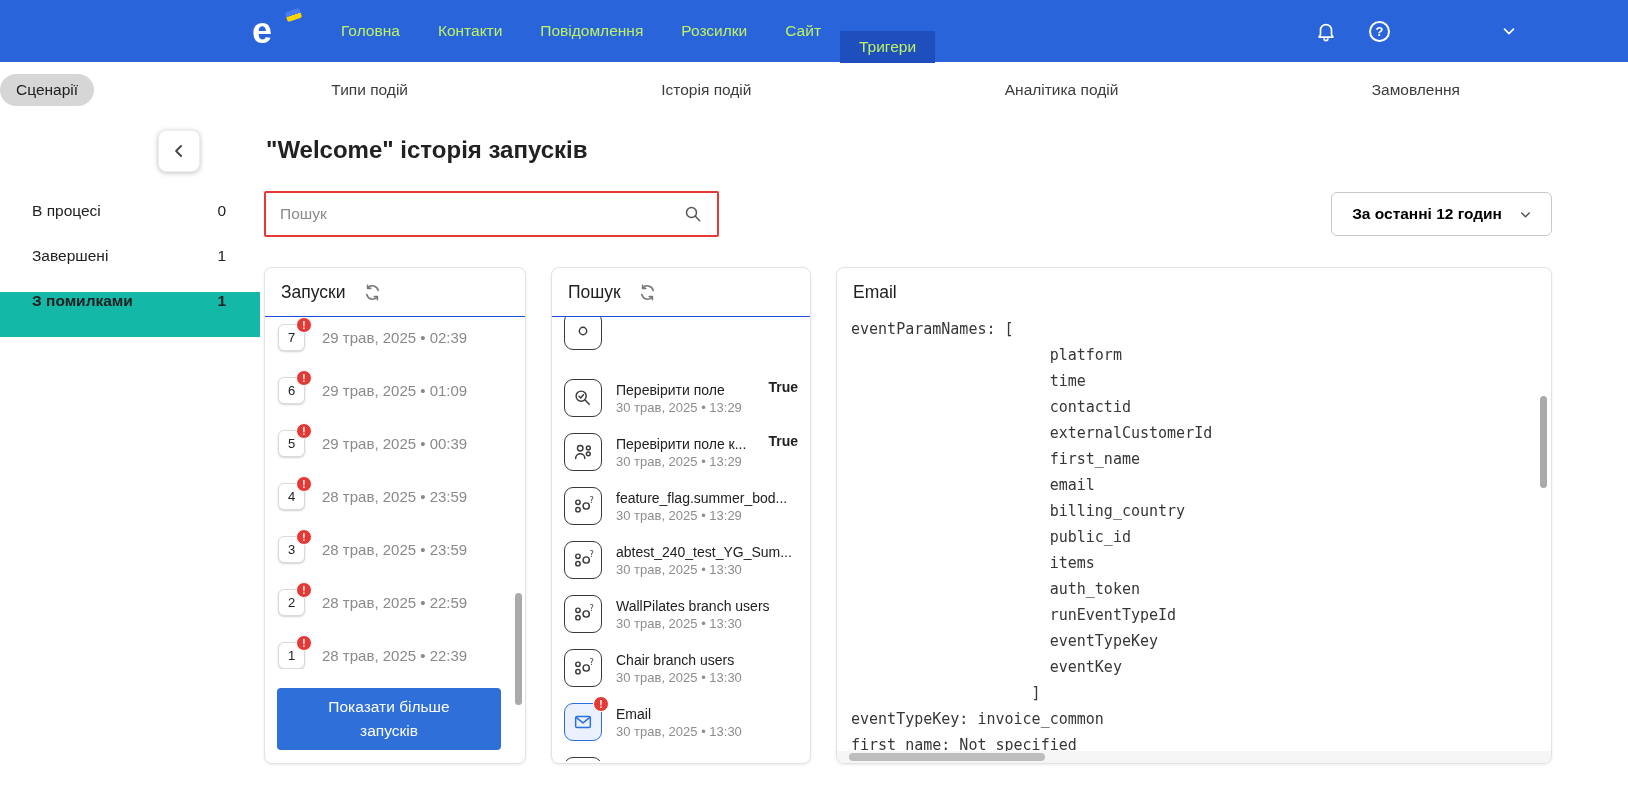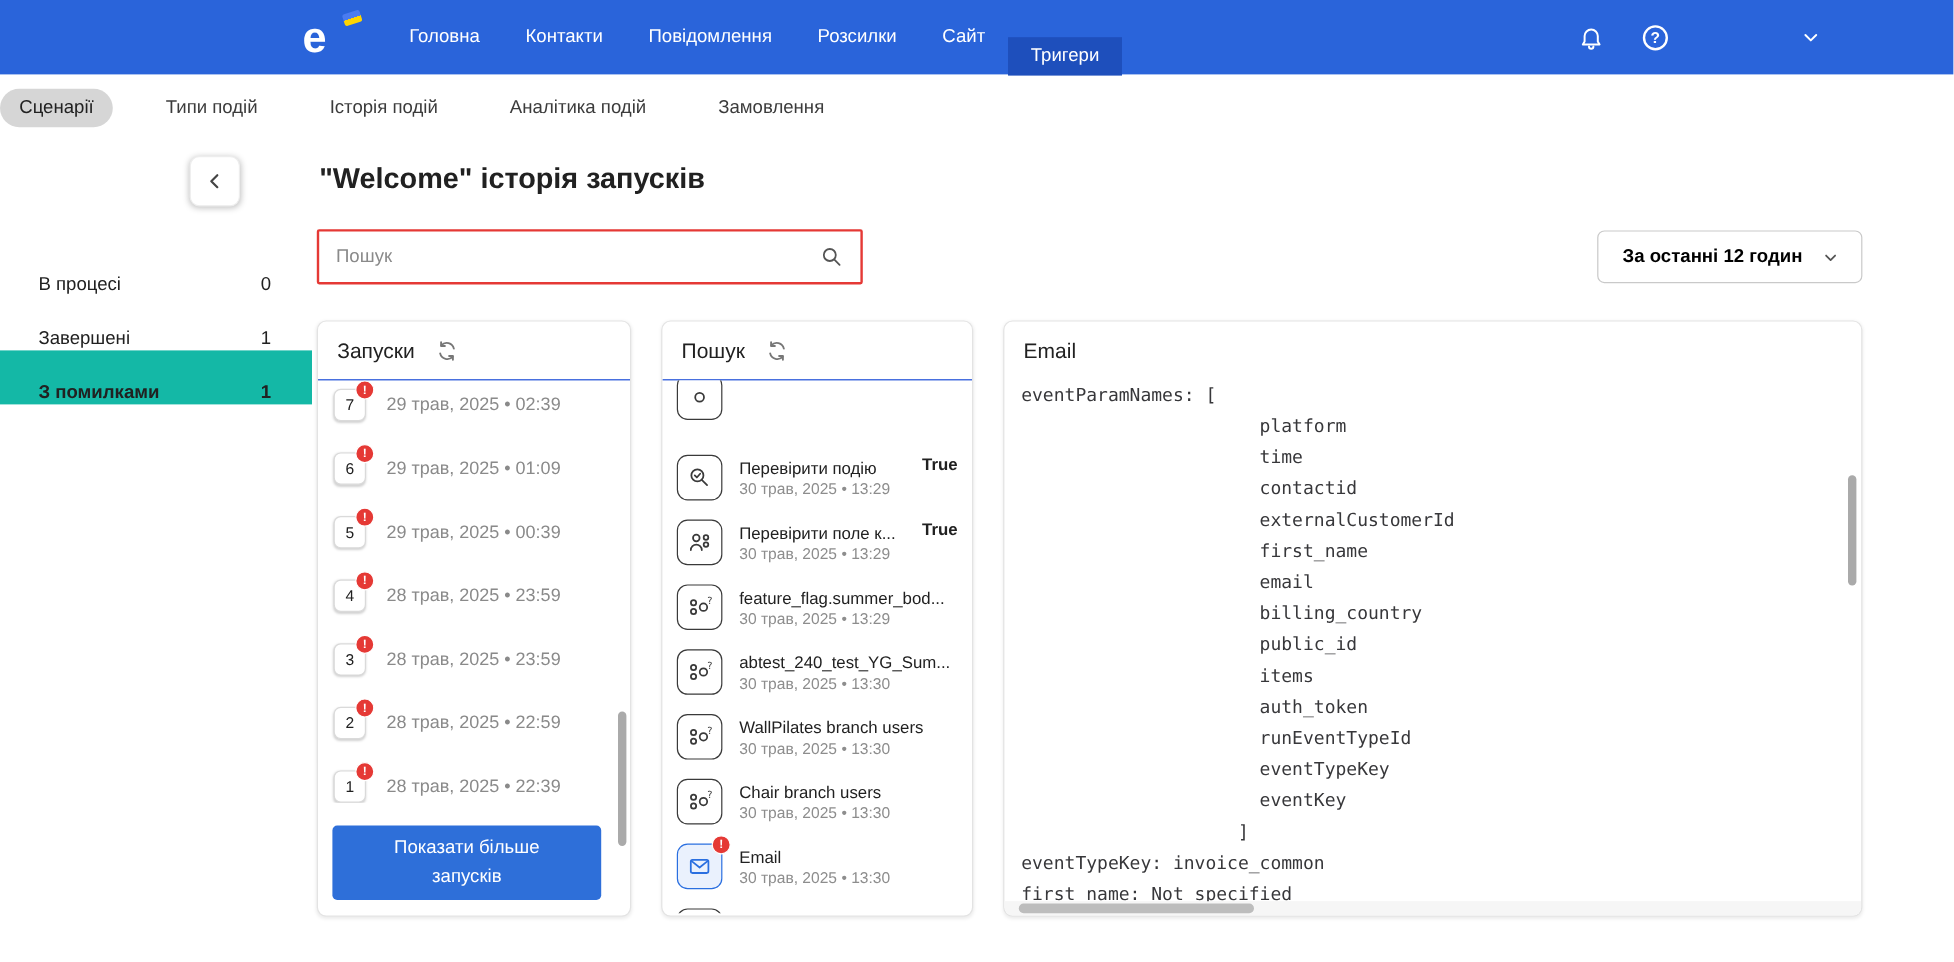--- a/index.html
+++ b/index.html
@@ -6,41 +6,41 @@
   html,body { width:1628px; height:802px; overflow:hidden; background:#fff;
     font-family:"Liberation Sans", sans-serif; color:#212121; }
 
   
   .header { height:62px; background:#2a64da; display:flex; align-items:stretch; padding-left:252px; }
   .logo { display:flex; align-items:center; position:relative; width:70px; cursor:pointer; }
   .logo-e { color:#fff; font-size:36px; font-weight:bold; line-height:1; }
   .logo-flag { position:absolute; top:10px; left:34px; width:15px; height:10px; border-radius:2px;
     transform:rotate(-18deg); background:linear-gradient(#4a7bf0 0 50%, #ffd500 50% 100%); }
   .nav { display:flex; align-items:stretch; }
-  .nav-item { display:flex; align-items:center; padding:16px 19px; color:#ffffff; font-size:15.5px; cursor:pointer; }
+  .nav-item { display:flex; align-items:center; padding:16px 19px; color:#bef264; font-size:15.5px; cursor:pointer; }
   .nav-item.active { background:#1e4fbc;margin-top:31px; }
   .header-right { margin-left:auto; display:flex; align-items:center; }
   .hicon { width:26px; height:26px; display:flex; align-items:center; justify-content:center; cursor:pointer; }
   .bell { margin-right:30px; }
   .help-circle { width:21px; height:21px; border:2px solid #fff; border-radius:50%; color:#fff;
     font-size:13px; font-weight:bold; display:flex; align-items:center; justify-content:center; margin-right:106px; }
   .header-chevron { margin-right:106px; }
 
   
-  .subnav { height:56px; display:flex; align-items:center; justify-content:flex-start; gap:28px; padding-right:152px; }
+  .subnav { height:56px; display:flex; align-items:center; justify-content:space-between; gap:52px; padding-right:152px; }
   .subnav-item { font-size:15.5px; color:#3c3c3c; padding:7px 16px; border-radius:17px; cursor:pointer; white-space:nowrap; }
   .subnav-item.selected { background:#d6d6d6; color:#212121; }
 
   
   .layout { display:flex; }
   .sidebar { width:260px; flex:0 0 260px; padding-top:12px; }
   .back-btn { margin-left:158px; width:42px; height:42px; background:#fff; border:1px solid #ededed;
     border-radius:8px; box-shadow:0 1px 5px rgba(0,0,0,.25); display:flex; align-items:center; justify-content:center; cursor:pointer; }
   .side-list { margin-top:30px; }
-  .side-row { height:45px; display:flex; align-items:flex-end; padding:0 34px 0 32px; font-size:15.5px; cursor:pointer;gap:48px; }
+  .side-row { height:45px; display:flex; align-items:flex-start; padding:0 34px 0 32px; font-size:15.5px; cursor:pointer;gap:48px; }
   .side-row .lbl { flex:1; }
   .side-row .cnt { color:#212121; }
   .side-row.selected { background:#14b8a6;font-weight:bold; }
 
   .main { flex:1; padding:8px 76px 0 4px; }
   h1 { font-size:24px; font-weight:bold; margin:10px 0 0 2px; }
 
   .controls-row { display:flex; align-items:center; margin-top:27px; }
   .search-box { width:455px; height:46px; border:2px solid #e53935; border-radius:2px;
     display:flex; align-items:center; padding:0 14px; background:#fff; }
@@ -271,21 +271,21 @@
           </div>
           <div class="block-row">
             <span class="block-icon">
               <svg width="22" height="22" viewBox="0 0 24 24" fill="none" stroke="#3a3a3a" stroke-width="1.6" stroke-linecap="round" stroke-linejoin="round">
                 <circle cx="10" cy="10" r="5.5"></circle>
                 <path d="M14.2 14.2l4.6 4.6"></path>
                 <path d="M7.6 10l1.9 1.9 3-3.4"></path>
               </svg>
             </span>
             <span class="block-text">
-              <span class="block-name">Перевірити подію</span>
+              <span class="block-name">Перевірити поле</span>
               <span class="block-date">30 трав, 2025 • 13:29</span>
             </span>
             <span class="block-flag">True</span>
           </div>
           <div class="block-row">
             <span class="block-icon">
               <svg width="22" height="22" viewBox="0 0 24 24" fill="none" stroke="#3a3a3a" stroke-width="1.6" stroke-linecap="round">
                 <circle cx="9" cy="8" r="3"></circle>
                 <path d="M4 19c0-3 2.4-5 5-5s5 2 5 5"></path>
                 <circle cx="17.8" cy="7.5" r="2.1"></circle>

